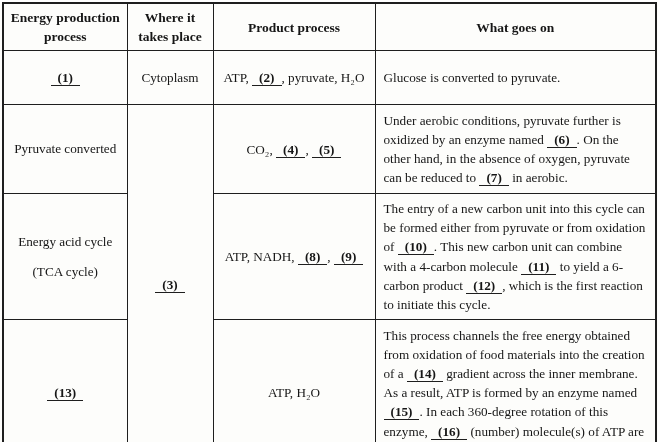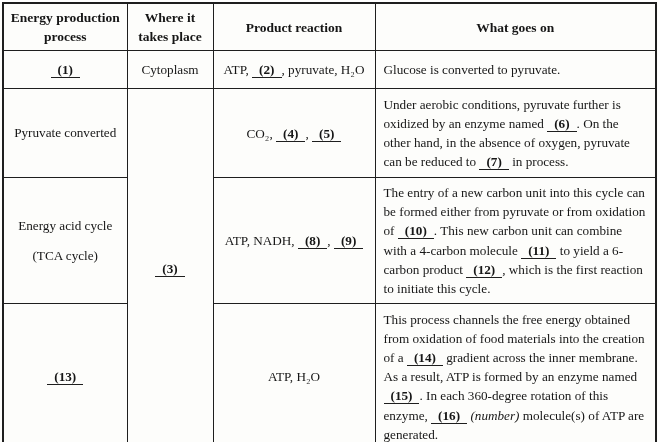--- a/index.html
+++ b/index.html
@@ -37,21 +37,21 @@
     font-size: 13.5px;
     line-height: 19px;
     text-align: center;
     vertical-align: middle;
     padding: 2px 4px;
     height: 42px;
   }
   td {
     font-size: 13.2px;
     vertical-align: middle;
-    padding: 9px 8px;
+    padding: 17px 8px;
   }
   .c-process {
     text-align: center;
     padding: 3px 2px;
     line-height: 30px;
   }
   .c-place {
     text-align: center;
   }
   .c-product {
@@ -66,53 +66,53 @@
   tr.r1 { height: 25px; }
   tr.r2 { height: 89px; }
   tr.r3 { height: 126px; }
   tr.r4 { height: 147px; }
   .blank {
     font-weight: bold;
     border-bottom: 1px solid #1e1e1e;
     padding: 0 7px;
     white-space: nowrap;
   }
-  .it { font-style: italic; }
+  .it { }
 </style>
 </head>
 <body>
 
 <div class="sheet">
   <table class="worksheet">
     <colgroup>
       <col style="width:124px">
       <col style="width:86px">
       <col style="width:162px">
       <col style="width:281px">
     </colgroup>
     <thead>
       <tr>
         <th>Energy production process</th>
         <th>Where it takes place</th>
-        <th>Product reaction</th>
+        <th>Product process</th>
         <th>What goes on</th>
       </tr>
     </thead>
     <tbody>
       <tr class="r1">
         <td class="c-process"><span class="blank">(1)</span></td>
         <td class="c-place">Cytoplasm</td>
         <td class="c-product"><span>ATP, </span><span class="blank">(2)</span><span>, pyruvate, H₂O</span></td>
         <td class="c-what"><span>Glucose is converted to pyruvate.</span></td>
       </tr>
       <tr class="r2">
         <td class="c-process"><span>Pyruvate converted</span></td>
         <td class="c-place" rowspan="3"><span class="blank">(3)</span></td>
         <td class="c-product"><span>CO₂, </span><span class="blank">(4)</span><span>, </span><span class="blank">(5)</span></td>
-        <td class="c-what"><span>Under aerobic conditions, pyruvate further is oxidized by an enzyme named </span><span class="blank">(6)</span><span>. On the other hand, in the absence of oxygen, pyruvate can be reduced to </span><span class="blank">(7)</span><span> in process.</span></td>
+        <td class="c-what"><span>Under aerobic conditions, pyruvate further is oxidized by an enzyme named </span><span class="blank">(6)</span><span>. On the other hand, in the absence of oxygen, pyruvate can be reduced to </span><span class="blank">(7)</span><span> in aerobic.</span></td>
       </tr>
       <tr class="r3">
         <td class="c-process"><span>Energy acid cycle</span><br><span>(TCA cycle)</span></td>
         <td class="c-product"><span>ATP, NADH, </span><span class="blank">(8)</span><span>, </span><span class="blank">(9)</span></td>
         <td class="c-what"><span>The entry of a new carbon unit into this cycle can be formed either from pyruvate or from oxidation of </span><span class="blank">(10)</span><span>. This new carbon unit can combine with a 4-carbon molecule </span><span class="blank">(11)</span><span> to yield a 6-carbon product </span><span class="blank">(12)</span><span>, which is the first reaction to initiate this cycle.</span></td>
       </tr>
       <tr class="r4">
         <td class="c-process"><span class="blank">(13)</span></td>
         <td class="c-product"><span>ATP, H₂O</span></td>
         <td class="c-what"><span>This process channels the free energy obtained from oxidation of food materials into the creation of a </span><span class="blank">(14)</span><span> gradient across the inner membrane. As a result, ATP is formed by an enzyme named </span><span class="blank">(15)</span><span>. In each 360-degree rotation of this enzyme, </span><span class="blank">(16)</span><span> </span><span class="it">(number)</span><span> molecule(s) of ATP are generated.</span></td>

